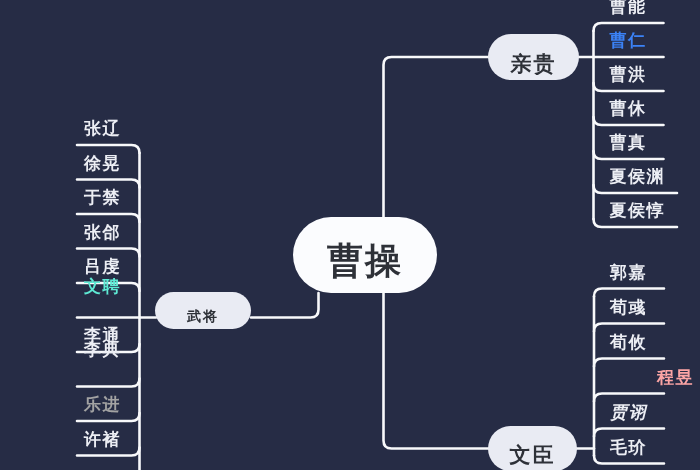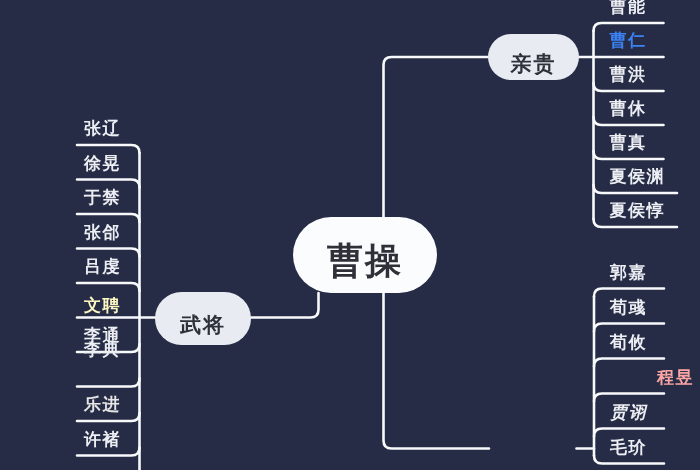--- a/index.html
+++ b/index.html
@@ -28,21 +28,21 @@
     z-index: 2;
   }
   .node span { letter-spacing: 2px; margin-top: 13px; }
   #node-root {
     left: 293px; top: 217px; width: 144px; height: 76px;
     border-radius: 38px;
     background: #fbfcfe;
     font-size: 36px;
   }
   #node-qingui  { left: 488px; top: 34px;  width: 91px; height: 46px; border-radius: 23px; font-size: 21px; }
-  #node-wujiang { left: 155px; top: 292px; width: 96px; height: 53px; border-radius: 27px; font-size: 21px; }
+  #node-wujiang { left: 155px; top: 292px; width: 96px; height: 37px; border-radius: 27px; font-size: 14px; }
   #node-wenchen { left: 488px; top: 426px; width: 89px; height: 45px; border-radius: 23px; font-size: 21px; }
   .topic-item {
     position: absolute;
     height: 24px; line-height: 24px;
     color: #eceef4;
     font-size: 17px;
     font-weight: bold;
     letter-spacing: 1.5px;
     white-space: nowrap;
     z-index: 2;
@@ -92,38 +92,41 @@
   </div>
 
   <div class="node" id="node-qingui" style="background: rgb(233, 235, 243); color: rgb(46, 49, 56);">
     <span>亲贵</span>
   </div>
 
   <div class="node" id="node-wujiang" style="background: rgb(233, 235, 243); color: rgb(46, 49, 56);">
     <span>武将</span>
   </div>
 
+  <div class="node" id="node-wenchen" style="background: rgb(233, 235, 243); color: rgb(46, 49, 56);">
+    <span>文臣</span>
+  </div>
 
   <div id="items">
       <div class="topic-item" style="left: 609.5px; top: -5px; color: rgb(236, 238, 244);">曹能</div>
       <div class="topic-item" style="left: 609.5px; top: 29px; color: #3b82f6;">曹仁</div>
       <div class="topic-item" style="left: 609.5px; top: 63px; color: rgb(236, 238, 244);">曹洪</div>
       <div class="topic-item" style="left: 609.5px; top: 97px; color: rgb(236, 238, 244);">曹休</div>
       <div class="topic-item" style="left: 609.5px; top: 131px; color: rgb(236, 238, 244);">曹真</div>
       <div class="topic-item" style="left: 609.5px; top: 165px; color: rgb(236, 238, 244);">夏侯渊</div>
       <div class="topic-item" style="left: 609.5px; top: 199px; color: rgb(236, 238, 244);">夏侯惇</div>
       <div class="topic-item" style="left: 84px; top: 117px; color: rgb(236, 238, 244);">张辽</div>
       <div class="topic-item" style="left: 84px; top: 151.5px; color: rgb(236, 238, 244);">徐晃</div>
       <div class="topic-item" style="left: 84px; top: 186px; color: rgb(236, 238, 244);">于禁</div>
       <div class="topic-item" style="left: 84px; top: 220.5px; color: rgb(236, 238, 244);">张郃</div>
       <div class="topic-item" style="left: 84px; top: 255px; color: rgb(236, 238, 244);">吕虔</div>
-      <div class="topic-item" style="left: 84px; top: 294px; color: #fef9c3;">文聘</div>
+      <div class="topic-item" style="left: 84px; top: 275px; color: #5eead4;">文聘</div>
       <div class="topic-item" style="left: 84px; top: 324px; color: rgb(236, 238, 244);">李通</div>
       <div class="topic-item" style="left: 84px; top: 338px; color: rgb(236, 238, 244);">李典</div>
-      <div class="topic-item" style="left: 84px; top: 393px; color: #e5e5e5;">乐进</div>
+      <div class="topic-item" style="left: 84px; top: 393px; color: #a3a3a3;">乐进</div>
       <div class="topic-item" style="left: 84px; top: 427.5px; color: rgb(236, 238, 244);">许褚</div>
       <div class="topic-item" style="left: 610px; top: 260.5px; color: rgb(236, 238, 244);">郭嘉</div>
       <div class="topic-item" style="left: 610px; top: 295.5px; color: rgb(236, 238, 244);">荀彧</div>
       <div class="topic-item" style="left: 610px; top: 330.5px; color: rgb(236, 238, 244);">荀攸</div>
       <div class="topic-item" style="left: 641px; top: 365.5px; color: #fca5a5; margin-left: 16px;">程昱</div>
       <div class="topic-item" style="left: 610px; top: 400.5px; color: rgb(236, 238, 244); font-style: italic;">贾诩</div>
       <div class="topic-item" style="left: 610px; top: 435.5px; color: rgb(236, 238, 244);">毛玠</div>
     </div>
 </div>
 

